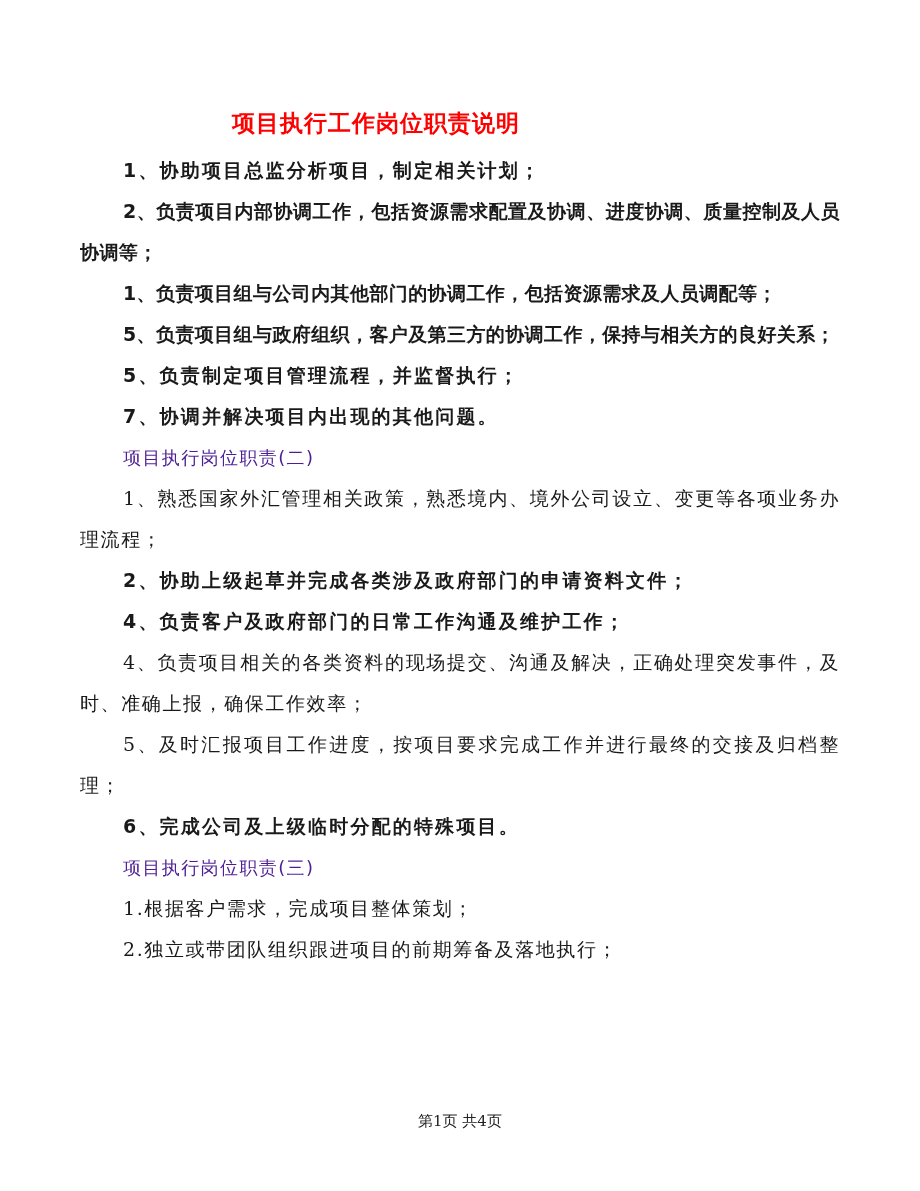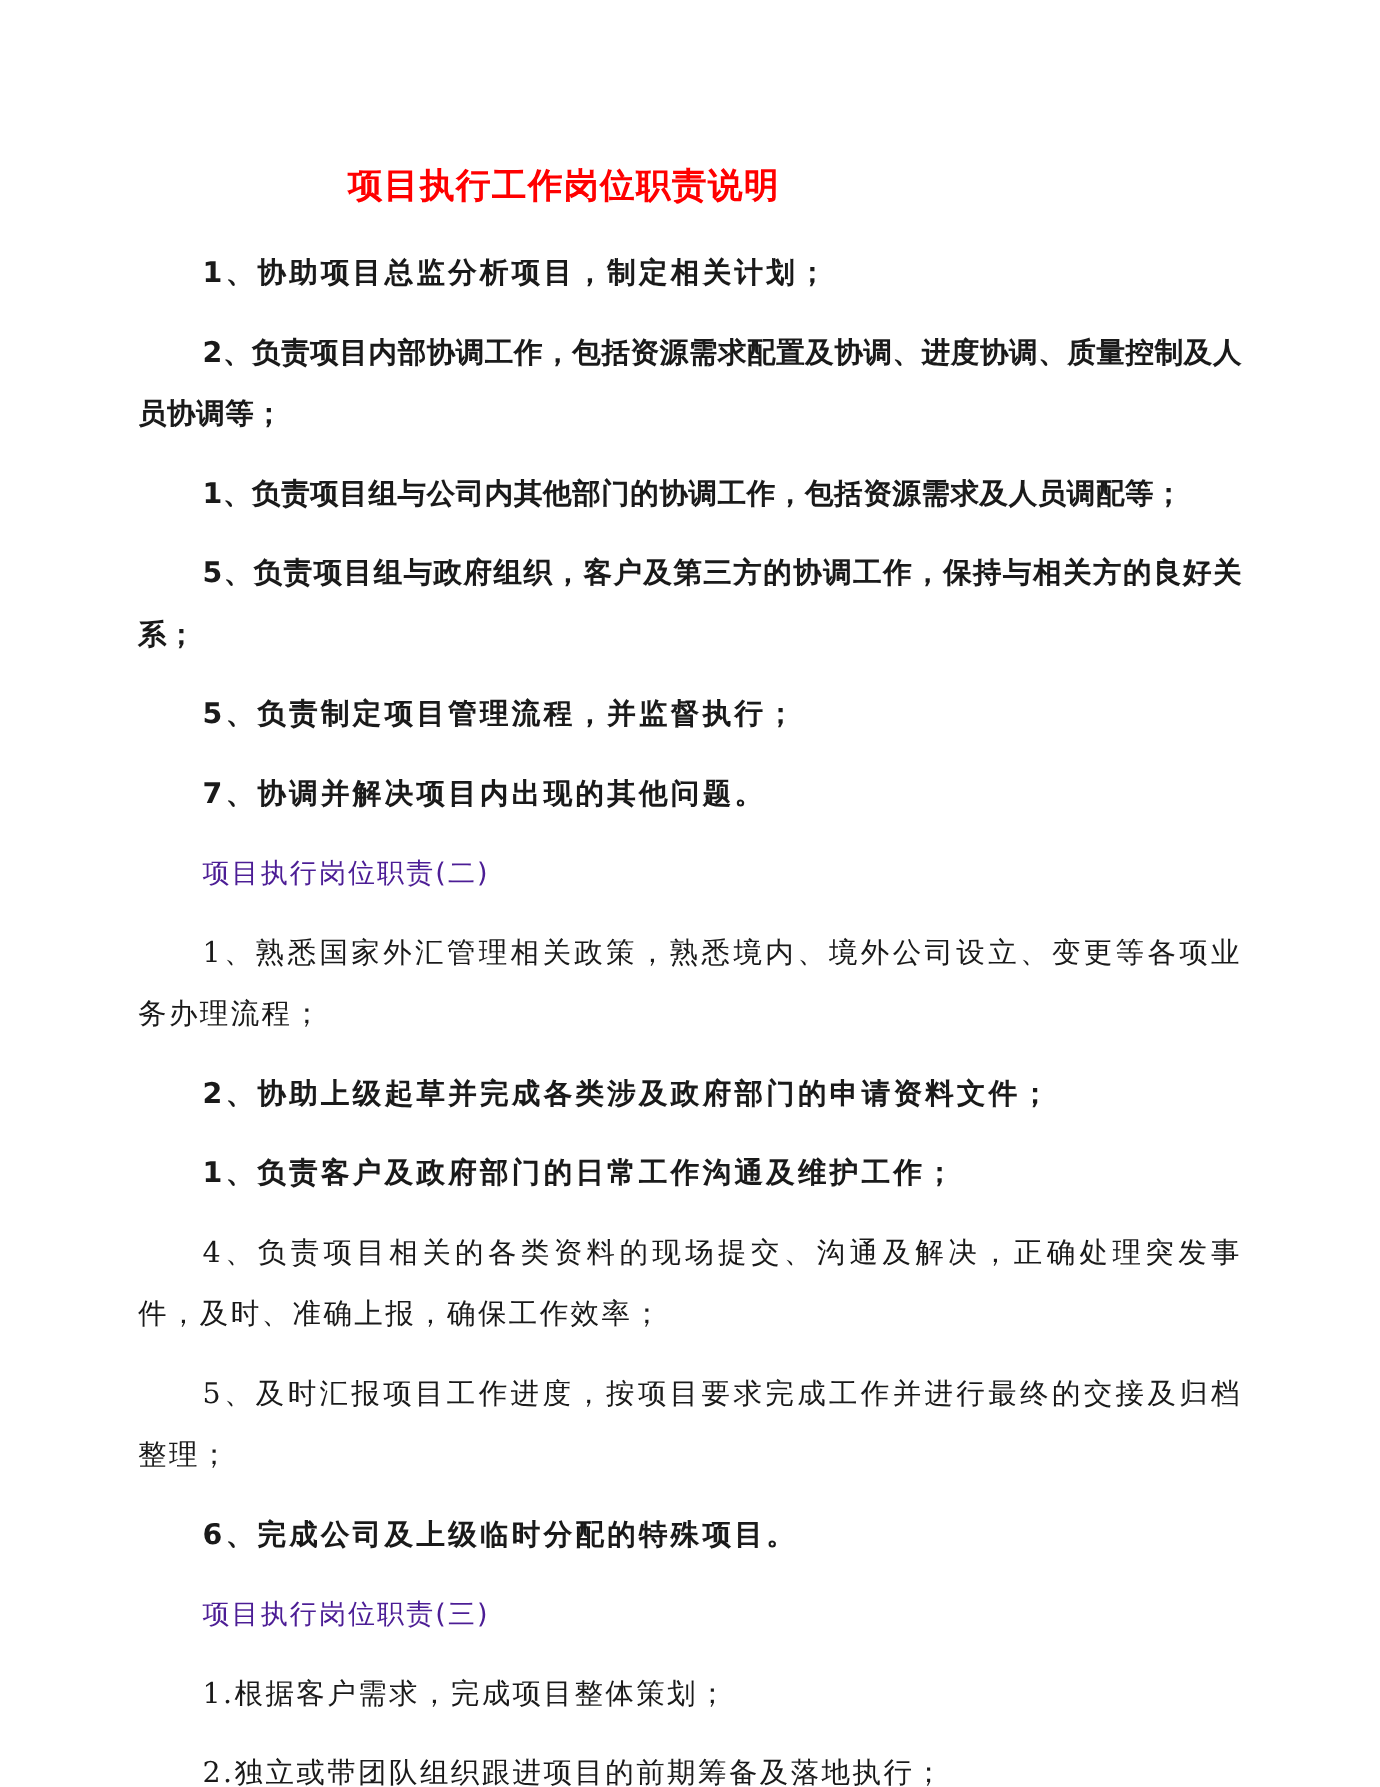--- a/index.html
+++ b/index.html
@@ -36,21 +36,21 @@
     .content {
       position: absolute;
       top: 150px;
       left: 80px;
       width: 760px;
     }
     .para {
       font-size: 19px;
       line-height: 41px;
       text-indent: 43px;
-      margin: 12px;
+      margin: 0;
       letter-spacing: 1.6px;
       text-align: justify;
     }
     .para.bold {
       font-weight: bold;
       font-family: "DejaVu Sans", "Liberation Sans", sans-serif;
       letter-spacing: 2.2px;
     }
     .para.narrow {
       font-family: "DejaVu Sans", "Liberation Sans", sans-serif;
@@ -83,22 +83,23 @@
   <div class="content">
     <p class="para bold">1、协助项目总监分析项目，制定相关计划；</p>
     <p class="para narrow">2、负责项目内部协调工作，包括资源需求配置及协调、进度协调、质量控制及人员协调等；</p>
     <p class="para narrow">1、负责项目组与公司内其他部门的协调工作，包括资源需求及人员调配等；</p>
     <p class="para narrow">5、负责项目组与政府组织，客户及第三方的协调工作，保持与相关方的良好关系；</p>
     <p class="para bold">5、负责制定项目管理流程，并监督执行；</p>
     <p class="para bold">7、协调并解决项目内出现的其他问题。</p>
     <p class="para heading">项目执行岗位职责(二)</p>
     <p class="para">1、熟悉国家外汇管理相关政策，熟悉境内、境外公司设立、变更等各项业务办理流程；</p>
     <p class="para bold">2、协助上级起草并完成各类涉及政府部门的申请资料文件；</p>
-    <p class="para bold">1、负责客户及政府部门的日常工作沟通及维护工作；</p>
+    <p class="para bold">4、负责客户及政府部门的日常工作沟通及维护工作；</p>
     <p class="para">4、负责项目相关的各类资料的现场提交、沟通及解决，正确处理突发事件，及时、准确上报，确保工作效率；</p>
     <p class="para">5、及时汇报项目工作进度，按项目要求完成工作并进行最终的交接及归档整理；</p>
     <p class="para bold">6、完成公司及上级临时分配的特殊项目。</p>
     <p class="para heading">项目执行岗位职责(三)</p>
     <p class="para">1.根据客户需求，完成项目整体策划；</p>
     <p class="para">2.独立或带团队组织跟进项目的前期筹备及落地执行；</p>
   </div>
 
+  <div class="footer">第1页 共4页</div>
 </div>
 
 </body></html>

